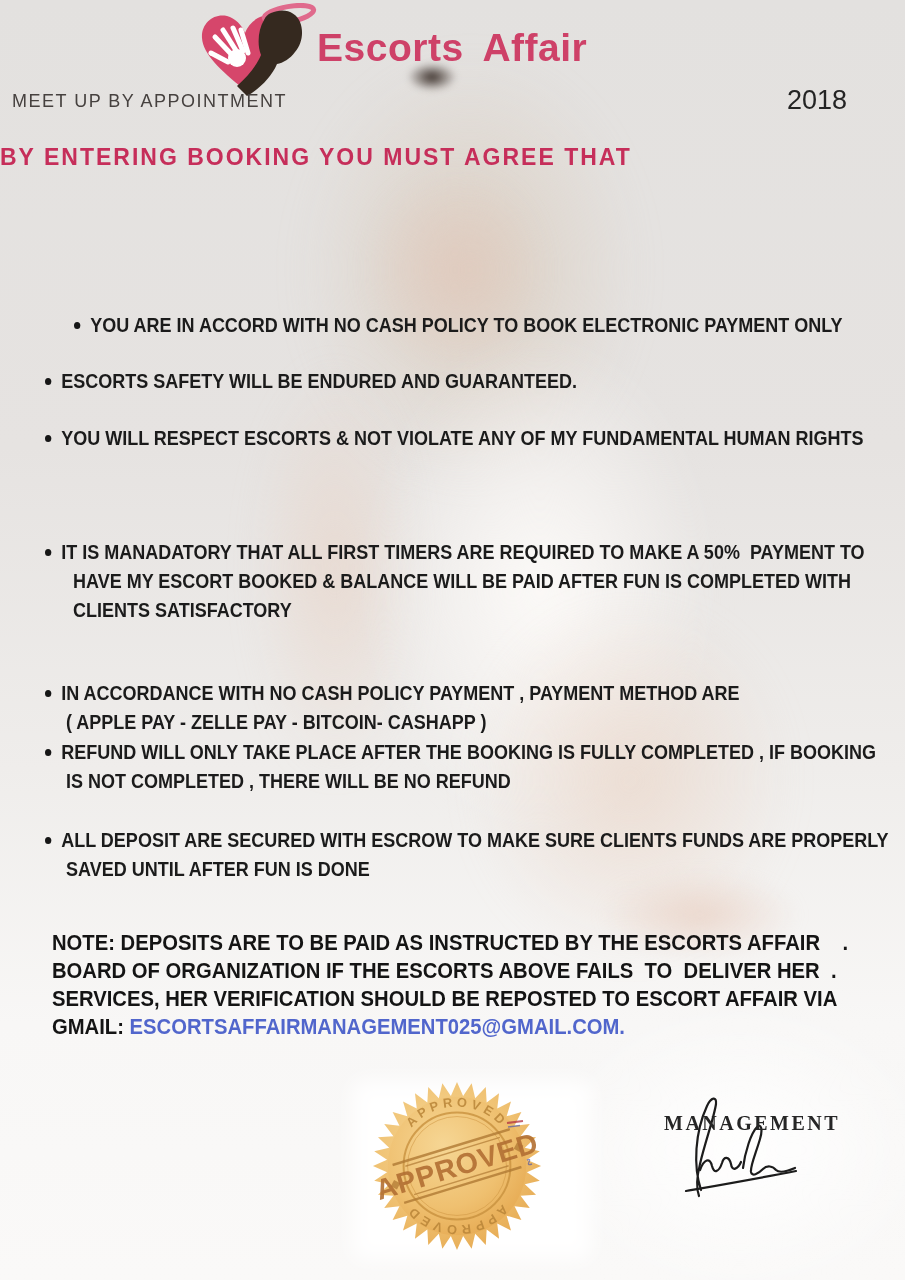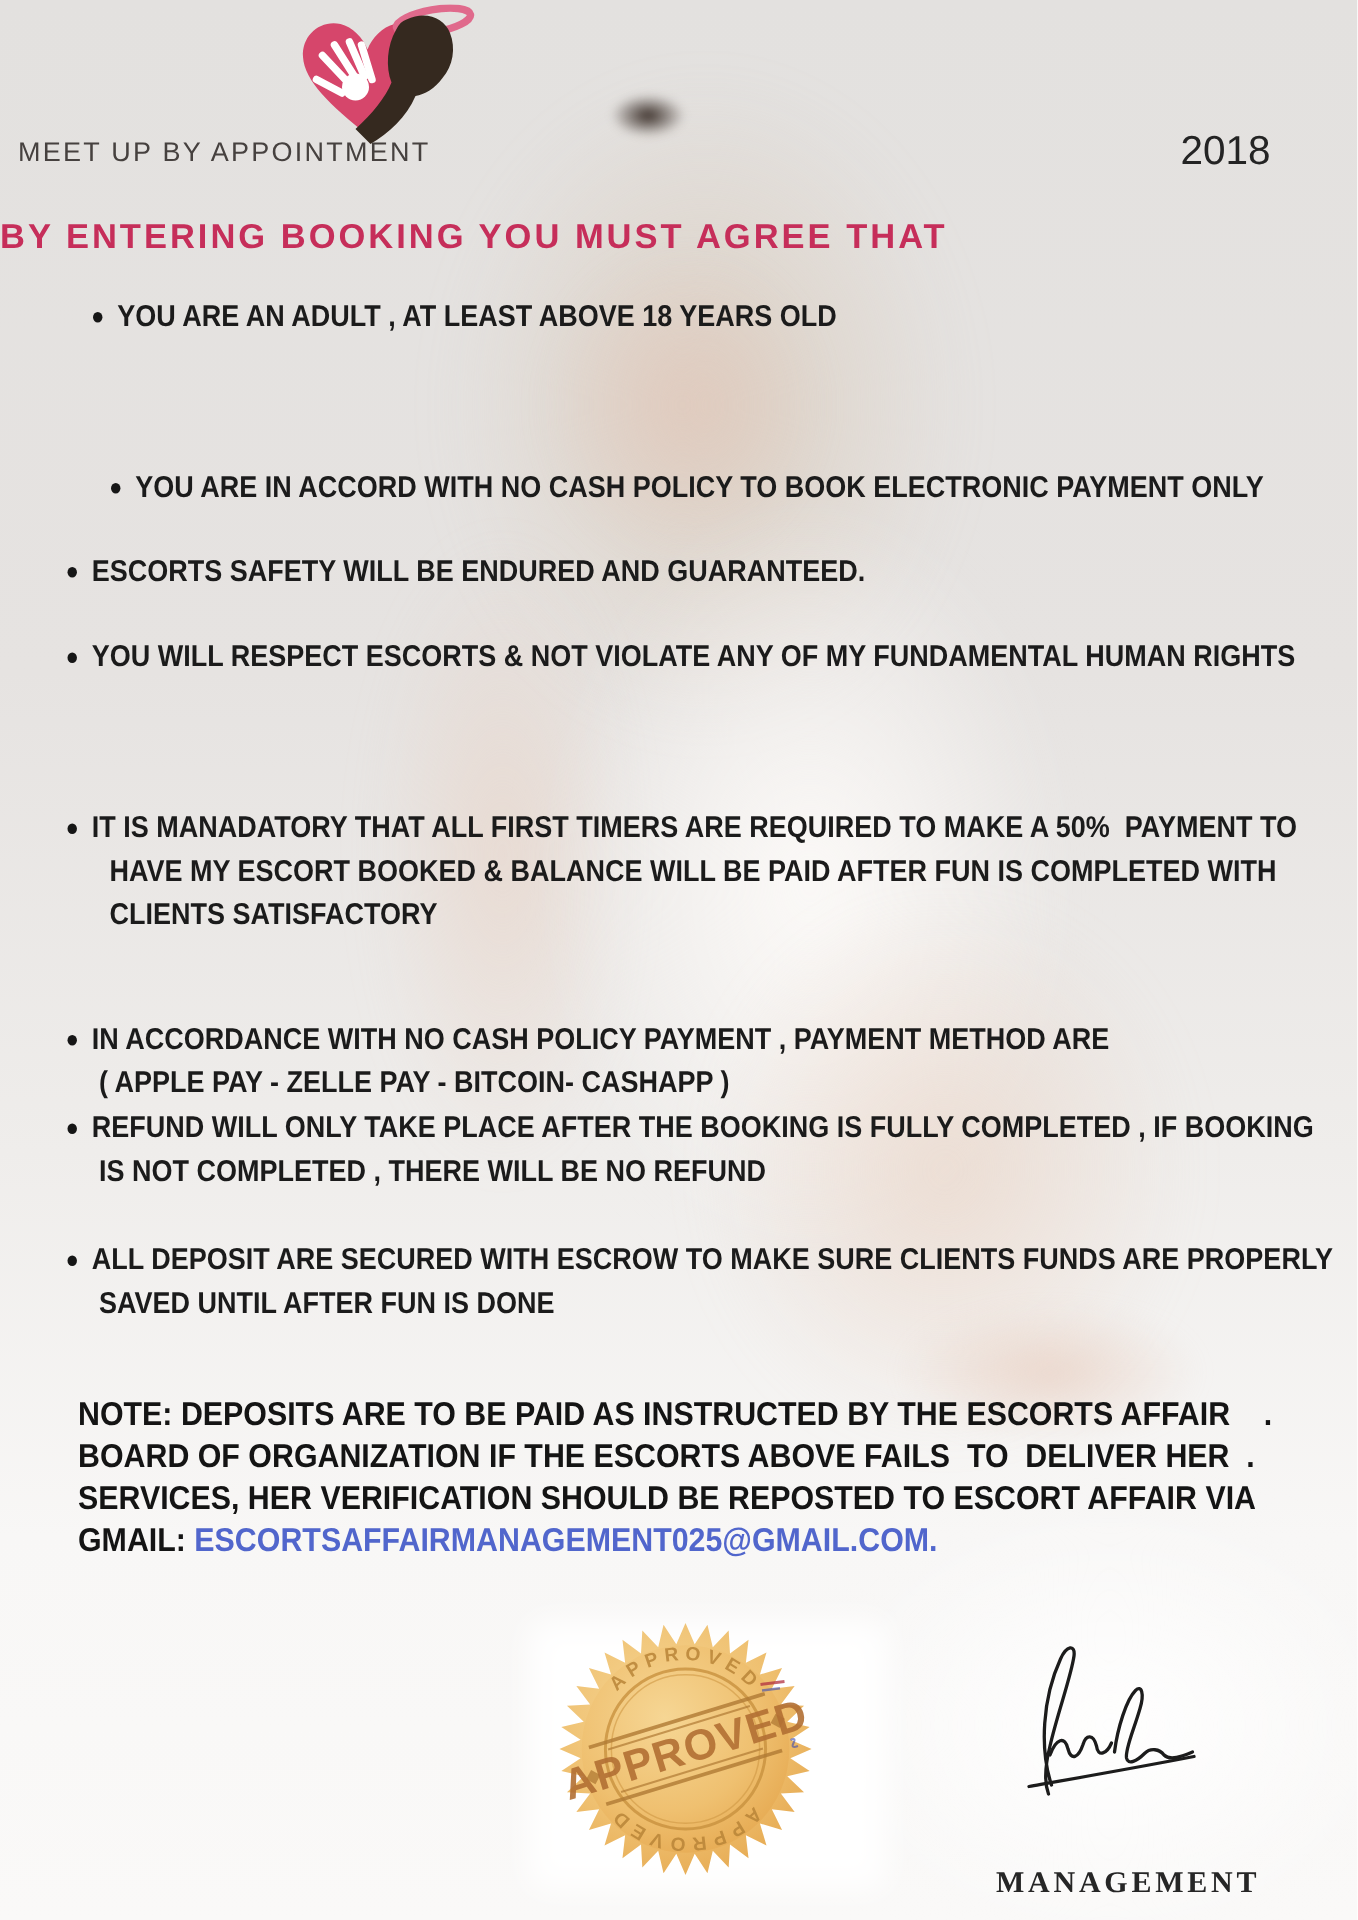--- a/index.html
+++ b/index.html
@@ -35,21 +35,21 @@
   .cont{margin-left:21px;}
   .cont7{margin-left:28px;}
 
   .note{position:absolute;top:929px;left:52px;color:#141414;font-weight:600;font-size:22px;}
   .note .nline{white-space:pre;height:28px;line-height:28px;transform:scaleX(.92);transform-origin:left center;}
   .email{color:#5166cc;}
 
   .stamp{position:absolute;left:368px;top:1077px;}
   .penmarks{position:absolute;left:505px;top:1116px;}
   .sig{position:absolute;left:655px;top:1086px;}
-  .mgmt{position:absolute;left:664px;top:1244px;font-family:"Liberation Serif",serif;
+  .mgmt{position:absolute;left:664px;top:1112px;font-family:"Liberation Serif",serif;
         font-weight:700;font-size:20px;letter-spacing:2.5px;color:#262626;}
 </style>
 </head>
 <body>
 
 <div class="page">
 
   <div>
     <div class="blob b-hair"></div>
     <div class="blob b-darkhead"></div>
@@ -68,28 +68,26 @@
     <path d="M79 10 C92 4 104 9 108 19 C112 29 110 41 103 49 C98 56 91 60 85 61 C79 75 67 86 55 93 L45 83 C56 73 65 62 69 52 C65 42 66 27 72 17 C74 13 76 11 79 10 Z" fill="#35291f"></path>
     <circle cx="45" cy="55" r="9" fill="#ffffff"></circle>
     <g stroke="#ffffff" stroke-width="5" stroke-linecap="round">
       <line x1="40" y1="52" x2="23" y2="34"></line>
       <line x1="45" y1="49" x2="31" y2="27"></line>
       <line x1="51" y1="48" x2="41" y2="25"></line>
       <line x1="56" y1="50" x2="49" y2="27"></line>
       <line x1="36" y1="59" x2="19" y2="50"></line>
     </g>
   </svg>
+  <div class="brand">Escorts Affair</div>
   <div class="tagline">MEET UP BY APPOINTMENT</div>
   <div class="year">2018</div>
 
   <div class="heading">BY ENTERING BOOKING YOU MUST AGREE THAT</div>
 
-  <div class="term" style="top:197px;left:62px">
-    <div class="line"><span class="dot"></span><span>YOU ARE AN ADULT , AT LEAST ABOVE 18 YEARS OLD</span></div>
-  </div>
   <div class="term" style="top:311px;left:74px">
     <div class="line"><span class="dot"></span><span>YOU ARE IN ACCORD WITH NO CASH POLICY TO BOOK ELECTRONIC PAYMENT ONLY</span></div>
   </div>
   <div class="term" style="top:367px;left:45px">
     <div class="line"><span class="dot"></span><span>ESCORTS SAFETY WILL BE ENDURED AND GUARANTEED.</span></div>
   </div>
   <div class="term" style="top:424px;left:45px">
     <div class="line"><span class="dot"></span><span>YOU WILL RESPECT ESCORTS &amp; NOT VIOLATE ANY OF MY FUNDAMENTAL HUMAN RIGHTS</span></div>
   </div>
   <div class="term" style="top:538px;left:45px">

